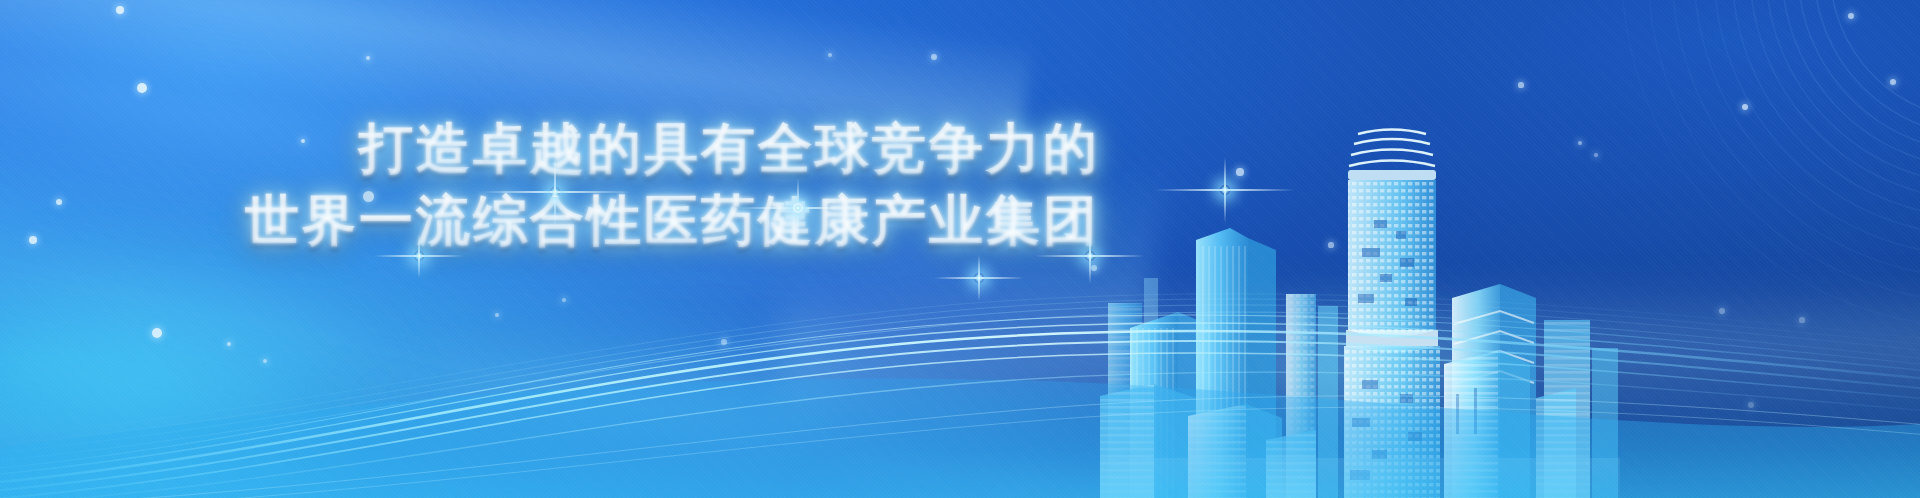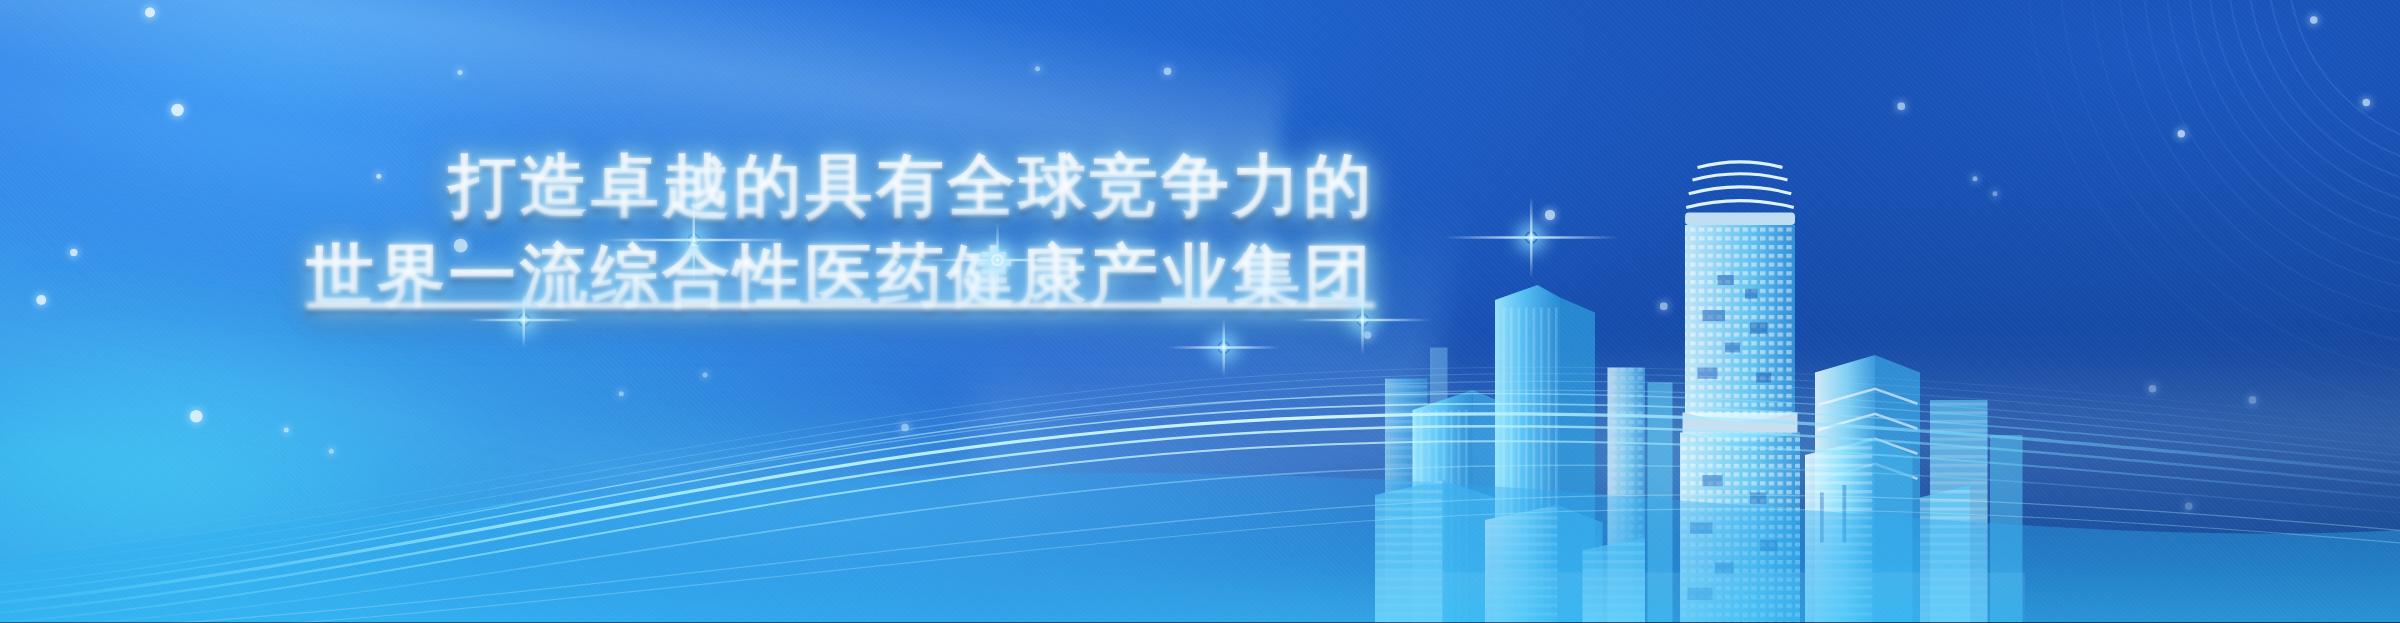--- a/index.html
+++ b/index.html
@@ -104,21 +104,21 @@
       0 0 4px rgba(255,255,255,.95),
       0 0 14px rgba(150,220,255,.85),
       0 0 30px rgba(90,185,255,.70),
       0 3px 5px rgba(10,40,95,.60);
     background:linear-gradient(180deg,#ffffff 0%,#ffffff 52%,#cfe6fb 72%,#a9cdf2 100%);
     -webkit-background-clip:text; background-clip:text;
     -webkit-text-fill-color:transparent;
     filter:drop-shadow(0 0 10px rgba(150,220,255,.75)) drop-shadow(0 3px 4px rgba(10,40,95,.55));
   }
   .line-1{ font-size:54px; line-height:62px; }
-  .line-2{ font-size:54px; line-height:62px; margin-top:10px;text-decoration:underline; }
+  .line-2{ font-size:54px; line-height:62px; margin-top:10px; }
 
   
   .flare{ position:absolute; pointer-events:none; z-index:21; }
   .flare .core{
     position:absolute; left:50%; top:50%; transform:translate(-50%,-50%);
     width:10px; height:10px; border-radius:50%;
     background:radial-gradient(closest-side,#ffffff,rgba(175,235,255,.9) 40%,rgba(120,210,255,0) 100%);
     box-shadow:0 0 14px 6px rgba(140,220,255,.85);
   }
   .flare .h{

